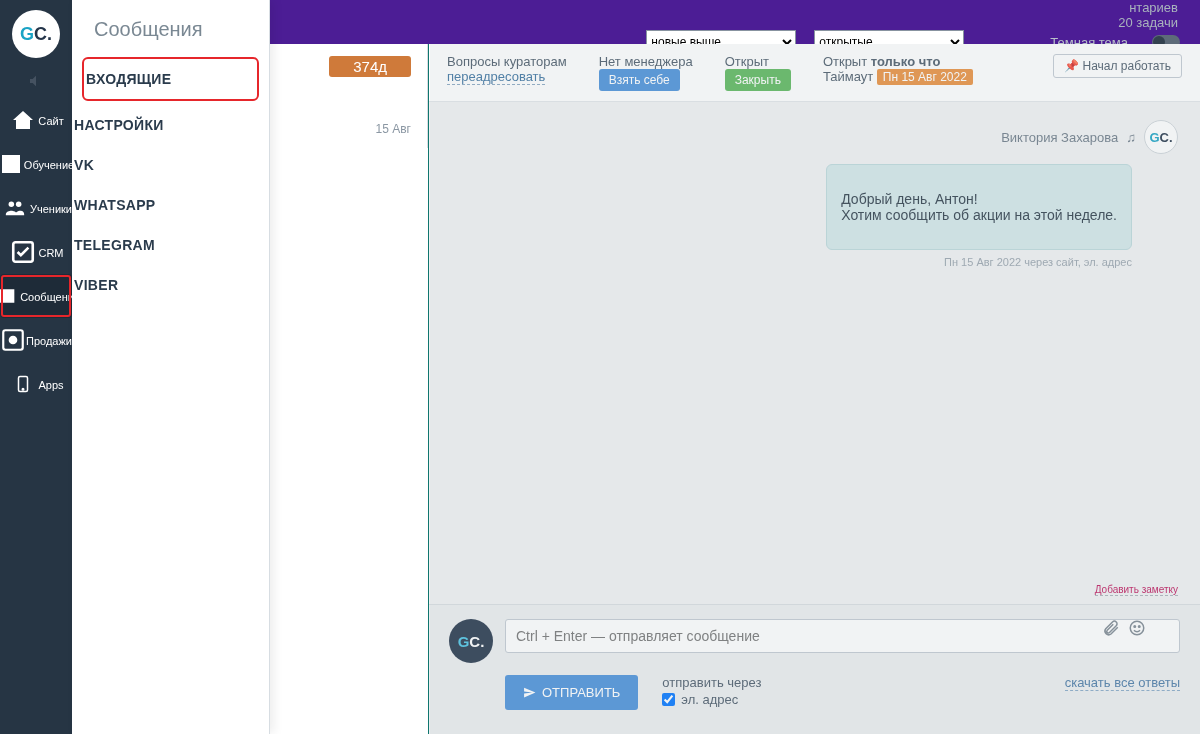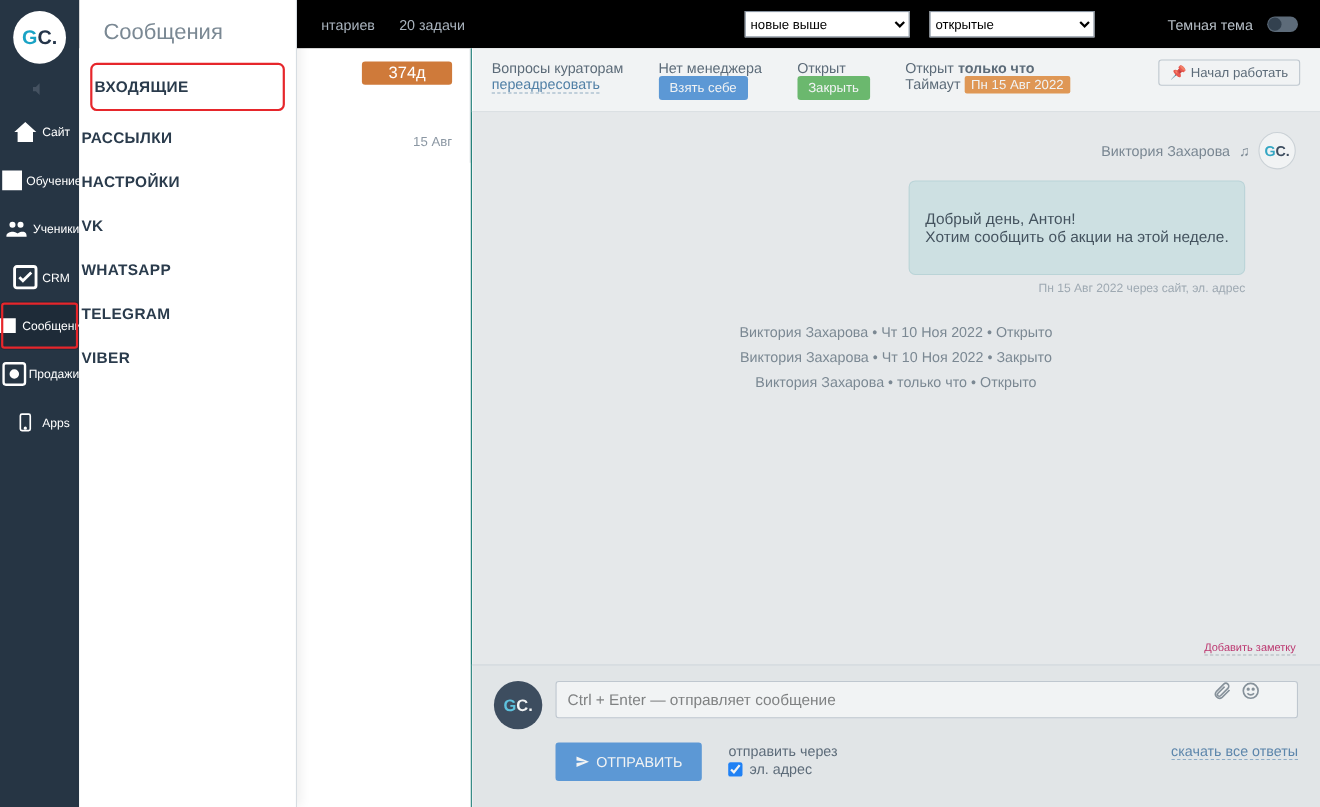--- a/index.html
+++ b/index.html
@@ -24,27 +24,27 @@
 .submenu {
   position: absolute; left: 72px; top: 0; width: 198px; height: 734px;
   background: #fff; border-right: 1px solid #d7dde2; box-shadow: 4px 0 10px rgba(0,0,0,.07);
 }
 .submenu-title { font-size: 20px; font-weight: 400; color: #7a8893; padding: 18px 20px 16px 22px; }
 .submenu-item { padding: 12px 2px; font-size: 14px; font-weight: 600; color: #2a3b4c; letter-spacing: .3px; cursor:pointer; text-transform: uppercase; }
 .submenu-item.hl { border: 2px solid #e6262b; border-radius: 6px; margin: 0 10px 4px 10px; }
 
 
 .topbar {
-  position: absolute; left: 72px; top: 0; right: 0; height: 44px; background: #000000;
-  display:flex; align-items:center; color:#a9b3bd; font-size:13px;
+  position: absolute; left: 72px; top: 0; right: 0; height: 44px; background: #4c1d95;
+  display:flex; align-items:flex-end; color:#a9b3bd; font-size:13px;flex-direction:column;
 }
 .topbar .t-text { margin-left: 220px; margin-right: 22px; }
 .topbar select { height: 24px; border: 1px solid #8893a0; background:#fff; font-size:12px; width:150px; }
 .topbar .sel-wrap { margin-left: auto; display:flex; gap: 18px; align-items:center; }
-.topbar .theme { margin-left: 48px; margin-right: 20px; display:flex; align-items:center; gap:13px; color:#b8c0c8; }
+.topbar .theme { margin-left: 68px; margin-right: 20px; display:flex; align-items:center; gap:24px; color:#b8c0c8; }
 .toggle { width:28px; height:14px; background:#5d6b79; border-radius:8px; position:relative; }
 .toggle::after { content:''; position:absolute; left:1px; top:1px; width:12px; height:12px; border-radius:50%; background:#33414f; }
 
 
 .main { position:absolute; left:270px; top:44px; right:0; bottom:0; background:#f1f2f3; border-left:1px solid #0f766e; display:flex; flex-direction:column; }
 
 
 .conv-preview { position:absolute; left:72px; top:44px; width:356px; background:#fff; border-right:1px solid #d8dde1; padding: 12px 16px; z-index:0; }
 .conv-preview .row1 { display:flex; align-items:center; }
 .conv-preview .badge-days { margin-left:auto; background:#cf7a3a; color:#fff; font-size:15px; padding:2px 24px; border-radius:3px;text-align:right; }
@@ -190,21 +190,20 @@
             <circle cx="12" cy="19" r="1" fill="#fff"></circle>
           </svg>
         </span>
     <span class="nav-label">Apps</span>
   </div>
 </div>
 
 <div class="submenu">
   <div class="submenu-title">Сообщения</div>
   <div class="submenu-item hl">ВХОДЯЩИЕ</div>
-  <div class="submenu-item">РАССЫЛКИ</div>
   <div class="submenu-item">НАСТРОЙКИ</div>
   <div class="submenu-item">VK</div>
   <div class="submenu-item">WHATSAPP</div>
   <div class="submenu-item">TELEGRAM</div>
   <div class="submenu-item">VIBER</div>
 </div>
 
 <div class="main" style="left:428px">
   <div class="chat-hdr">
     <div class="col">
@@ -236,25 +235,20 @@
             <span class="g">G</span>
             <span class="c">C.</span>
           </span>
     </div>
     <div class="bubble-wrap">
       <div class="bubble">Добрый день, Антон!
 Хотим сообщить об акции на этой неделе.</div>
     </div>
     <div class="meta">Пн 15 Авг 2022 через сайт, эл. адрес</div>
 
-    <div class="history">
-      <div>Виктория Захарова • Чт 10 Ноя 2022 • Открыто</div>
-      <div>Виктория Захарова • Чт 10 Ноя 2022 • Закрыто</div>
-      <div>Виктория Захарова • только что • Открыто</div>
-    </div>
 
     <span class="note-link">Добавить заметку</span>
   </div>
 
   <div class="composer">
     <div class="comp-row" style="position:relative">
       <div class="comp-ava">
             <span class="g">G</span>
             <span class="c">C.</span>
           </div>

